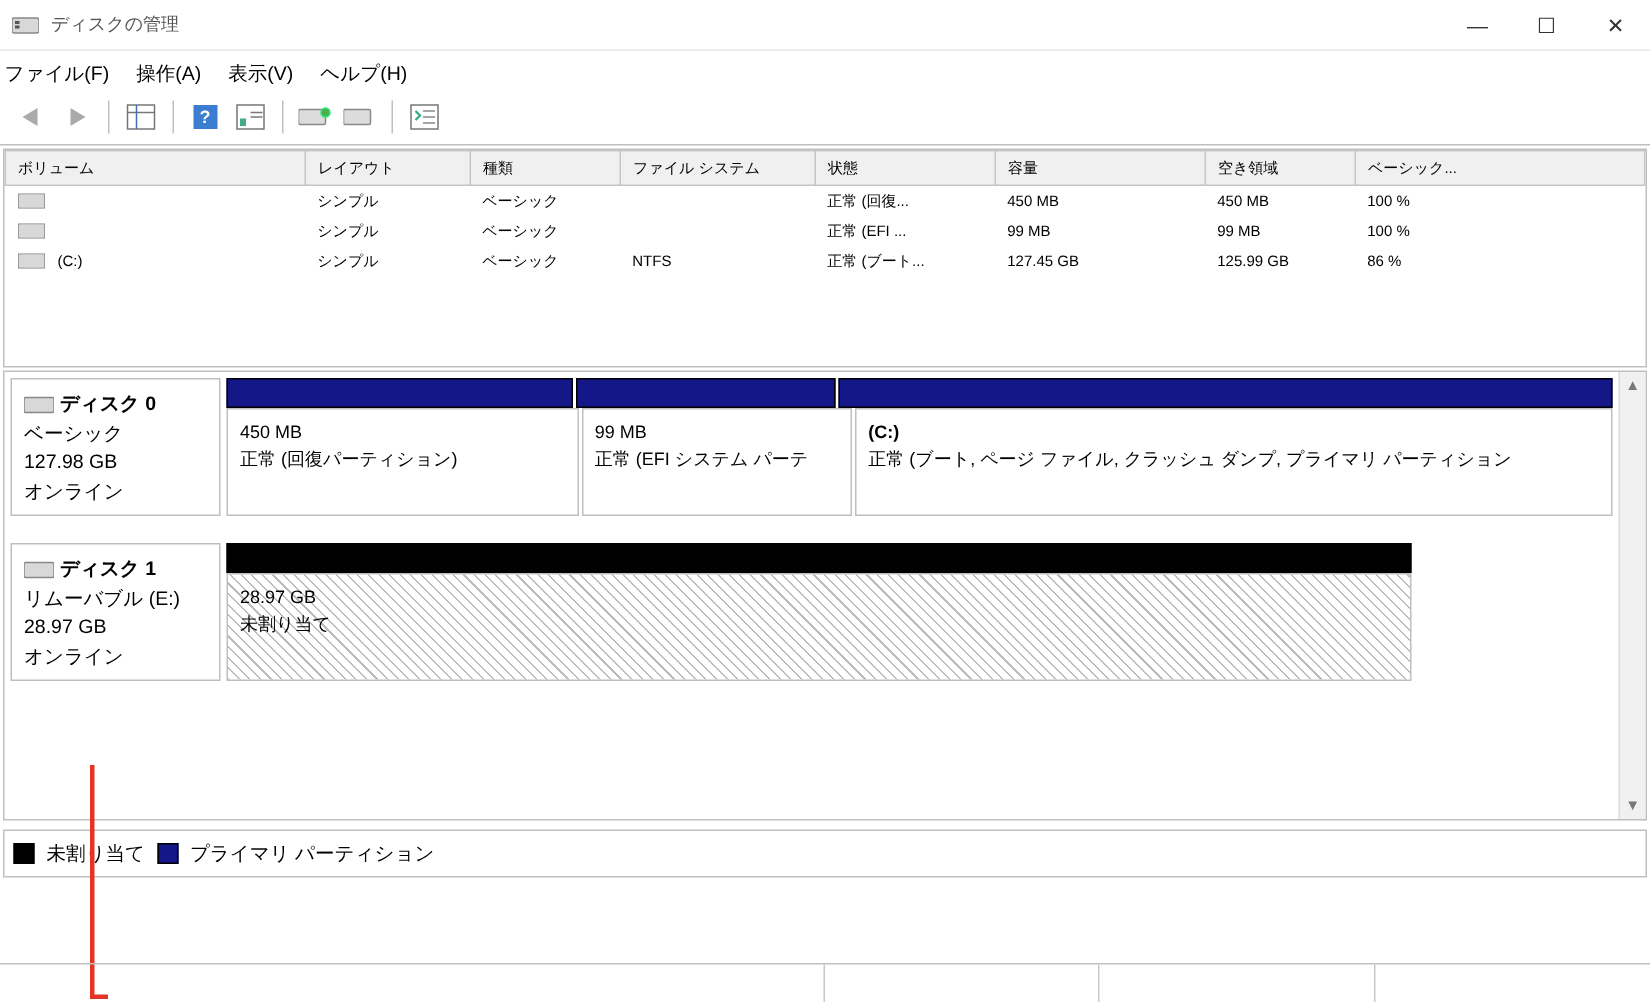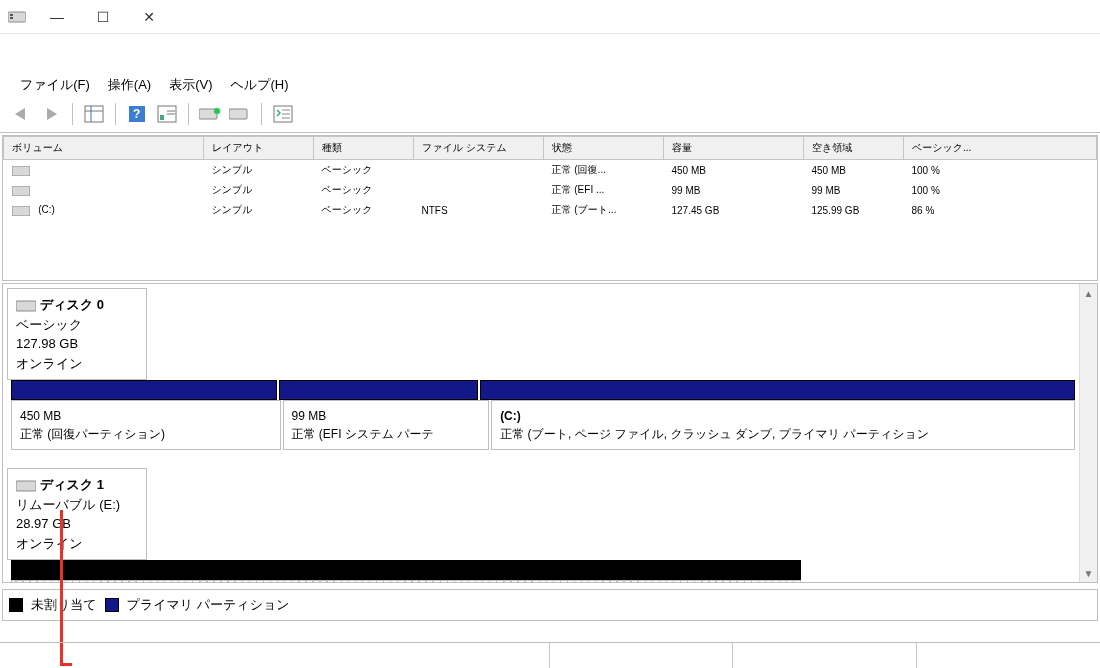--- a/index.html
+++ b/index.html
@@ -6,39 +6,39 @@
 body { font-family: "Yu Gothic UI", "Meiryo", sans-serif; font-size: 13px; background: #fff; width: 1100px; height: 668px; overflow: hidden; position: relative; }
 
 
 .titlebar { display: flex; align-items: center; height: 34px; padding: 0 0 0 8px; background: #fff; border-bottom: 1px solid #e8e8e8; }
 .titlebar .app-icon { width: 18px; height: 14px; margin-right: 8px; }
 .titlebar .title { color: #555; font-size: 12px; flex: 1; }
 .titlebar .winctl { display: flex; }
 .titlebar .winctl div { width: 46px; height: 30px; display: flex; align-items: center; justify-content: center; color: #333; font-size: 14px; }
 
 
-.menubar { display: flex; gap: 18px; padding: 6px 20px; font-size: 13px; margin-top: 36px; }
+.menubar { display: flex; gap: 18px; padding: 6px 3px; font-size: 13px; }
 .menubar span { cursor: default; }
 
 
 .toolbar { display: flex; align-items: center; gap: 4px; padding: 2px 8px 6px 8px; border-bottom: 1px solid #bfbfbf; }
 .toolbar .tb-btn { width: 26px; height: 24px; display: flex; align-items: center; justify-content: center; }
 .toolbar .sep { width: 1px; height: 22px; background: #c0c0c0; margin: 0 4px; }
 
 
 .table-wrap { border: 1px solid #bfbfbf; margin: 2px 2px 0 2px; }
 table { width: 100%; border-collapse: collapse; font-size: 10px; }
 thead th { text-align: left; font-weight: normal; background: #f0f0f0; border: 1px solid #c5c5c5; padding: 4px 8px; white-space: nowrap; }
 tbody td { padding: 3px 8px; white-space: nowrap; }
 .vol-icon { width: 18px; height: 10px; display: inline-block; margin-right: 6px; vertical-align: middle; }
 
 
 .disk-area { border: 1px solid #bfbfbf; margin: 2px; position: relative; height: 300px; overflow: hidden; }
 .disk-inner { width: 1076px; }
-.disk-row { display: flex; padding: 4px; flex-direction: column; }
+.disk-row { display: flex; padding: 4px; }
 .disk-info { width: 140px; border: 1px solid #bfbfbf; padding: 6px 8px; font-size: 13px; line-height: 1.5; }
 .disk-info .dname { font-weight: bold; }
 .diskparts { flex: 1; margin-left: 4px; display: flex; flex-direction: column; }
 .diskhdr { height: 20px; display: flex; }
 .diskhdr .hseg { border: 1px solid #000; }
 .partwrap { display: flex; flex: 1; }
 .partition { border: 1px solid #bfbfbf; padding: 6px 8px; font-size: 12px; line-height: 1.5; overflow: hidden; }
 .partition .pt-title { font-weight: bold; }
 
 .hatched {
@@ -66,20 +66,21 @@
 </style>
 </head>
 <body>
 
 <div class="titlebar">
   <svg class="app-icon" viewBox="0 0 18 14">
       <rect x="0" y="2" width="18" height="10" rx="1.5" fill="#d8d8d8" stroke="#888"></rect>
       <rect x="2" y="4" width="3" height="2" fill="#555"></rect>
       <rect x="2" y="7" width="3" height="2" fill="#555"></rect>
     </svg>
+  <span class="title">ディスクの管理</span>
   <div class="winctl">
     <div>—</div>
     <div>☐</div>
     <div>✕</div>
   </div>
 </div>
 
 <div class="menubar">
   <span>ファイル(F)</span>
   <span>操作(A)</span>

